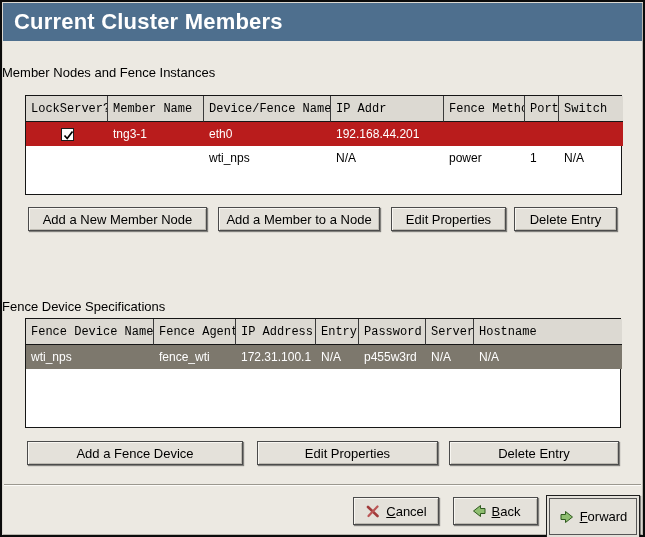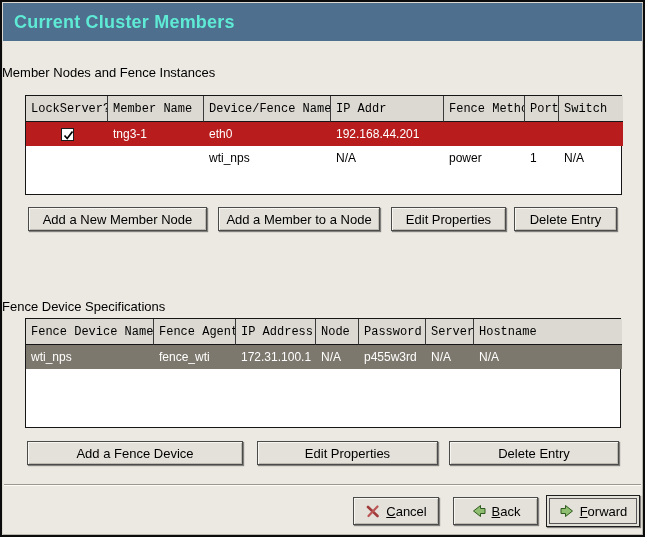--- a/index.html
+++ b/index.html
@@ -13,21 +13,21 @@
     box-shadow: inset 1px 1px 0 #dcd9d2, inset -1px -1px 0 #b9b6ae;
   }
 
   .titlebar {
     position:absolute; left:1px; top:1px; right:1px; height:38px;
     background:#4e6f8e;
     display:flex; align-items:center;
     padding-left:11px;
   }
   .titlebar .title {
-    color:#5eead4; font-size:18px; font-weight:bold; letter-spacing:.2px;
+    color:#ffffff; font-size:22px; font-weight:bold; letter-spacing:.2px;
   }
 
   .caption {
     position:absolute; left:0; right:0;
     text-align:left; font-size:13px; color:#000;
   }
   .caption1 { top:63px; }
   .caption2 { top:297px; }
 
   .tblwrap {
@@ -64,21 +64,21 @@
     background:#e4e1da; border:1px solid #4b4b4b;
     box-shadow: inset 1px 1px 0 #f8f6f1, inset -1px -1px 0 #bdbab2, 1px 1px 1px rgba(0,0,0,.45);
     display:flex; align-items:center; justify-content:center;
     font-size:13px; color:#000; cursor:default;
   }
   .row1 { top:205px; }
   .row2 { top:439px; }
 
   .footer-btn { height:28px; gap:5px; }
   .btn-default {
-    border:1px solid #1e1e1e; height:32px;
+    border:1px solid #1e1e1e; height:43px;
     box-shadow: inset 0 0 0 2px #e4e1da, inset 0 0 0 3px #565656, 1px 1px 1px rgba(0,0,0,.45);
   }
   .mn { text-decoration:underline; }
   .icon16 { width:16px; height:16px; display:block; }
 
   .groove {
     position:absolute; left:2px; right:2px; top:482px; height:0;
     border-top:1px solid #9b988f; border-bottom:1px solid #fdfcf9;
   }
 </style>
@@ -158,21 +158,21 @@
         <col style="width:43px">
           <col style="width:67px">
           <col style="width:48px">
           <col style="width:148px">
       </colgroup>
       <thead>
         <tr>
           <th>Fence Device Name</th>
           <th>Fence Agent</th>
           <th>IP Address</th>
-          <th>Node</th>
+          <th>Entry</th>
           <th>Password</th>
           <th>Server</th>
           <th>Hostname</th>
         </tr>
       </thead>
       <tbody>
         <tr class="selected-gray">
           <td>wti_nps</td>
           <td>fence_wti</td>
           <td>172.31.100.1</td>

